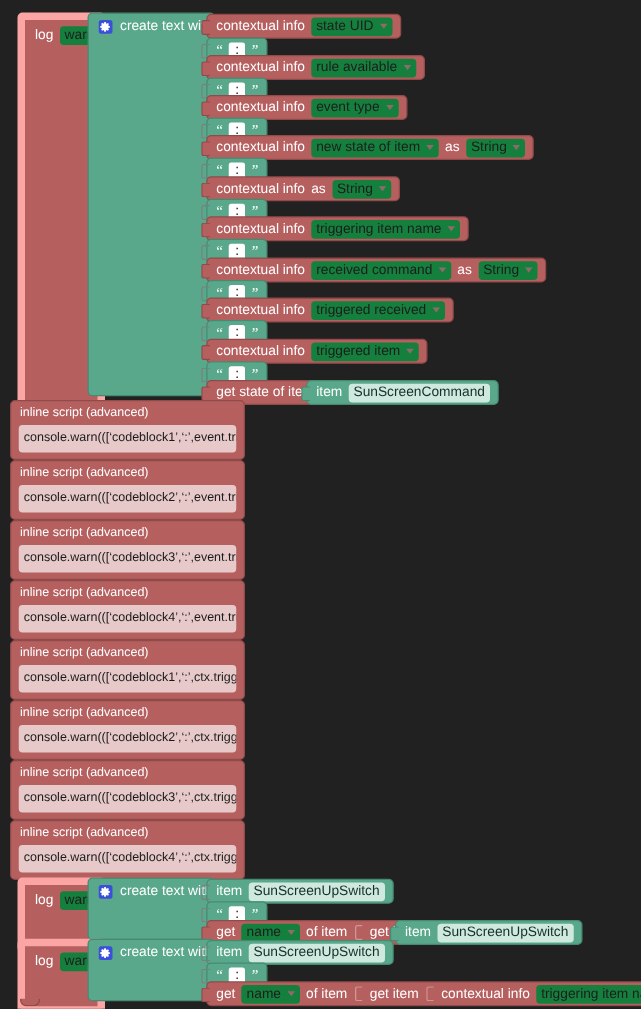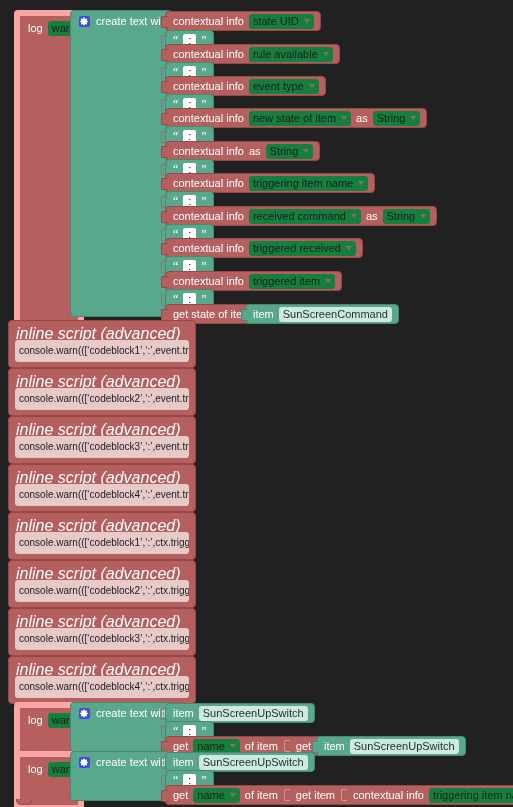--- a/index.html
+++ b/index.html
@@ -73,21 +73,21 @@
     width:11px;height:11px;border-radius:2px;background:#3b4fd8;
     display:inline-flex;align-items:center;justify-content:center;flex:0 0 auto;
   }
   .gear svg{display:block}
 
   
   .script{
     position:absolute;left:8px;width:186px;height:46px;
     background:#b65f5f;border:1px solid #8f4a4a;border-radius:4px;
   }
-  .script .title{position:absolute;left:7px;top:4px;font-size:16px;color:#fff;font-style:italic;}
+  .script .title{position:absolute;left:7px;top:4px;font-size:10px;color:#fff;}
   .script .code{
     position:absolute;left:6px;top:19px;right:6px;height:22px;
     background:#e7c9c9;color:#1b1b1b;border-radius:3px;
     font-size:10px;line-height:22px;padding:0 4px;
     overflow:hidden;white-space:nowrap;text-overflow:clip;
     box-sizing:border-box;
   }
 
   
   .logblk{position:absolute;background:#b65f5f;border:6px solid #fca5a5;border-radius:4px;}

